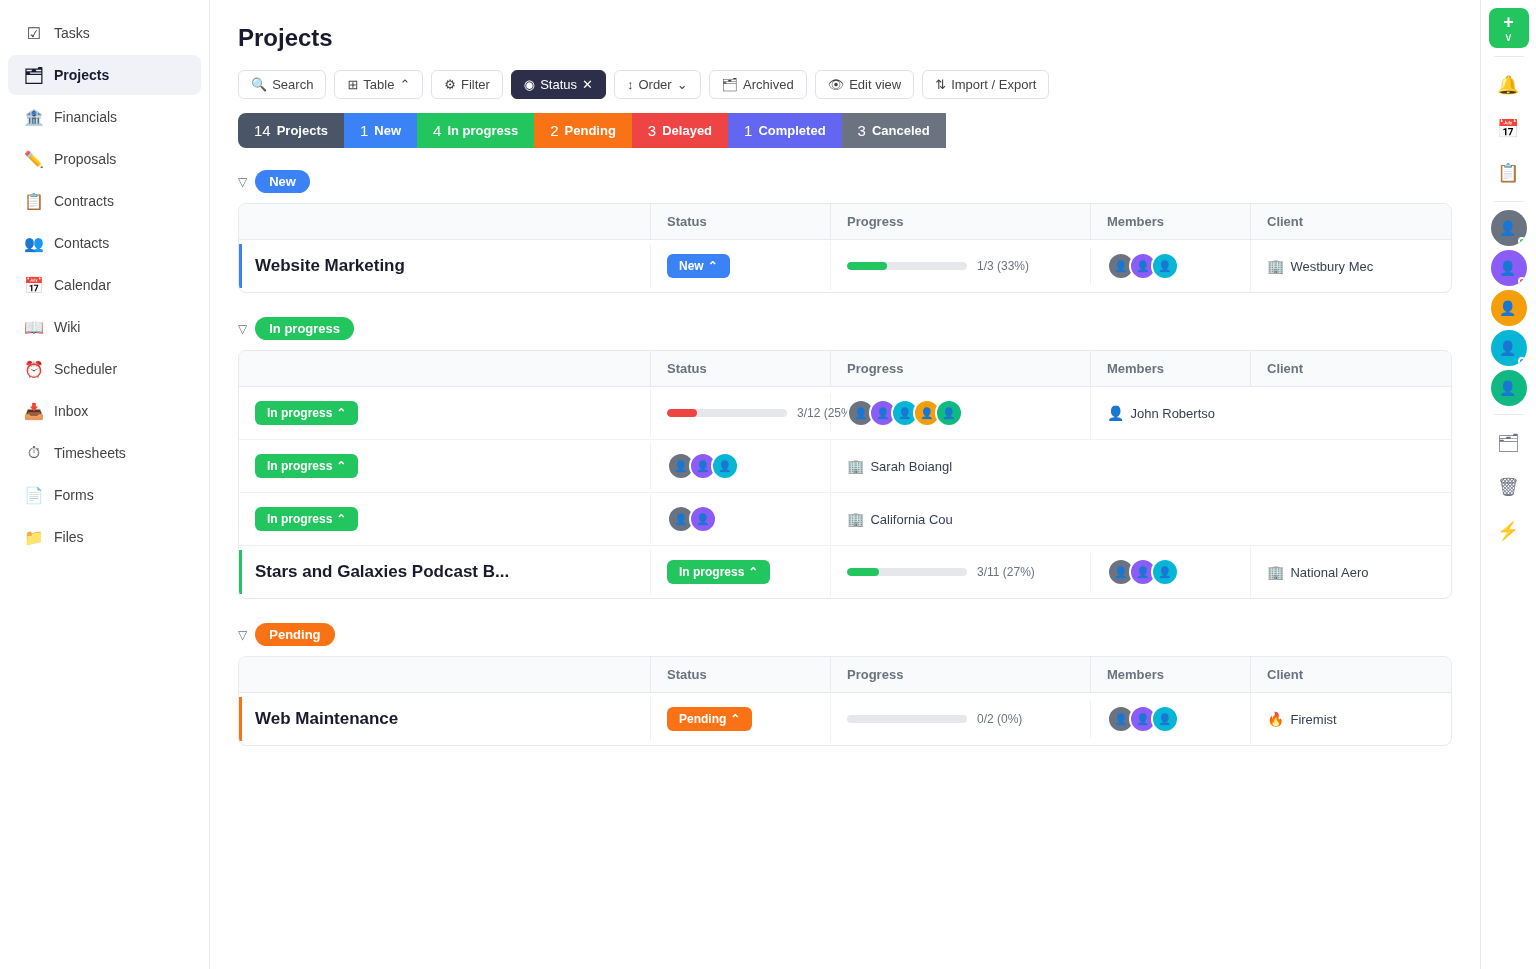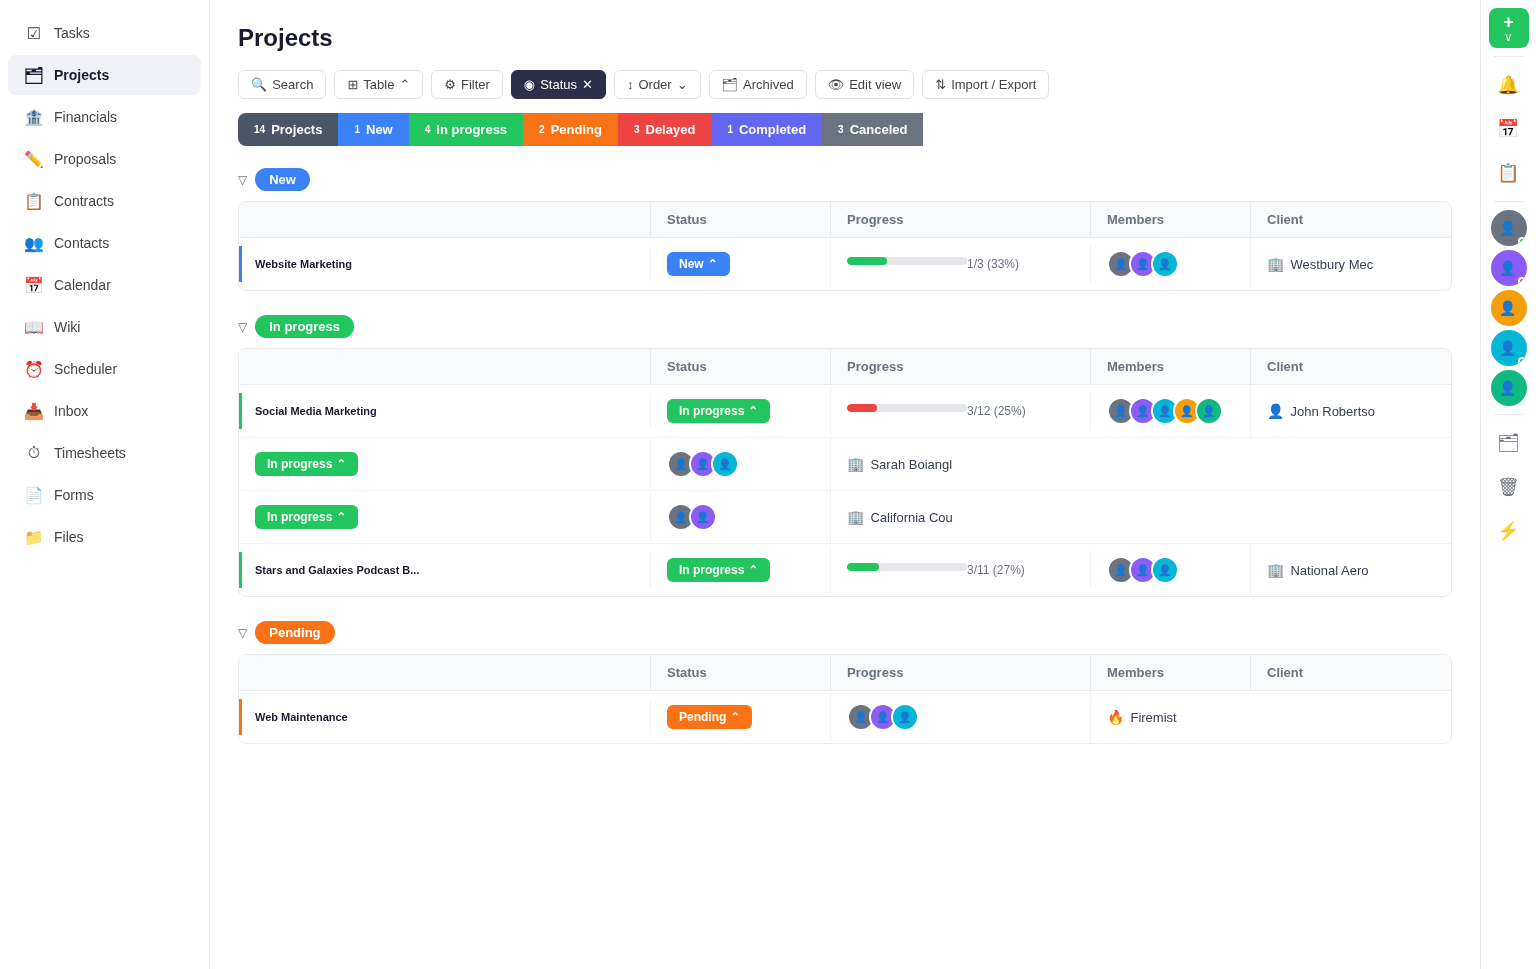--- a/index.html
+++ b/index.html
@@ -86,22 +86,22 @@
       align-items: center;
       gap: 6px;
       padding: 9px 16px;
       font-size: 13px;
       font-weight: 600;
       color: #fff;
       cursor: pointer;
       white-space: nowrap;
     }
     .status-tab .count {
-      font-weight: 700;
-      font-size: 10px;
+      font-weight: 400;
+      font-size: 15px;
     }
     .tab-all { background: #4a5568; color: #fff; }
     .tab-new { background: #3b82f6; }
     .tab-inprogress { background: #22c55e; }
     .tab-pending { background: #f97316; }
     .tab-delayed { background: #ef4444; }
     .tab-completed { background: #6366f1; }
     .tab-canceled { background: #6b7280; }
 
     
@@ -157,21 +157,21 @@
       padding: 12px 16px;
       font-size: 13px;
       color: #2d3748;
       border-right: 1px solid #f0f2f8;
       display: flex;
       align-items: center;
     }
     .td:last-child { border-right: none; }
     .project-name {
       font-weight: 700;
-      font-size: 11px;
+      font-size: 17px;
       color: #1a1a2e;
     }
     .td-name {
       border-left: 3px solid #3b82f6;
       padding-left: 13px;
     }
     .td-name-green { border-left-color: #22c55e; }
     .td-name-orange { border-left-color: #f97316; }
 
     
@@ -186,20 +186,22 @@
       color: #fff;
       cursor: pointer;
     }
     .scb-new { background: #3b82f6; }
     .scb-inprogress { background: #22c55e; }
     .scb-pending { background: #f97316; }
 
     
     .progress-wrap {
       display: flex;
+      align-items: center;
+      gap: 10px;
     }
     .progress-bar-bg {
       width: 120px;
       height: 8px;
       background: #e5e7eb;
       border-radius: 4px;
       overflow: hidden;
     }
     .progress-bar-fill {
       height: 100%;
@@ -497,23 +499,20 @@
     <div class="project-table">
       <div class="table-header">
         <div class="th"></div>
         <div class="th">Status</div>
         <div class="th">Progress</div>
         <div class="th">Members</div>
         <div class="th">Client</div>
       </div>
 
       <div class="table-row">
-        <div class="td td-name td-name-green">
-          <span class="project-name">Social Media Marketing</span>
-        </div>
         <div class="td">
           <div class="status-cell-badge scb-inprogress">
             <span>In progress</span>
             <span>⌃</span>
           </div>
         </div>
         <div class="td">
           <div class="progress-wrap">
             <div class="progress-bar-bg">
               <div class="progress-bar-fill progress-red" style="width:25%"></div>
@@ -633,20 +632,28 @@
         <div class="td td-name td-name-orange">
           <span class="project-name">Web Maintenance</span>
         </div>
         <div class="td">
           <div class="status-cell-badge scb-pending">
             <span>Pending</span>
             <span>⌃</span>
           </div>
         </div>
         <div class="td">
+          <div class="progress-wrap">
+            <div class="progress-bar-bg">
+              <div class="progress-bar-fill progress-red" style="width:0%"></div>
+            </div>
+            <span class="progress-text">0/2 (0%)</span>
+          </div>
+        </div>
+        <div class="td">
           <div class="members-wrap">
             <div class="avatar av1">👤</div>
             <div class="avatar av2">👤</div>
             <div class="avatar av3">👤</div>
           </div>
         </div>
         <div class="td">
           <div class="client-wrap">
             <span class="client-icon">🔥</span>
             <span>Firemist</span>

